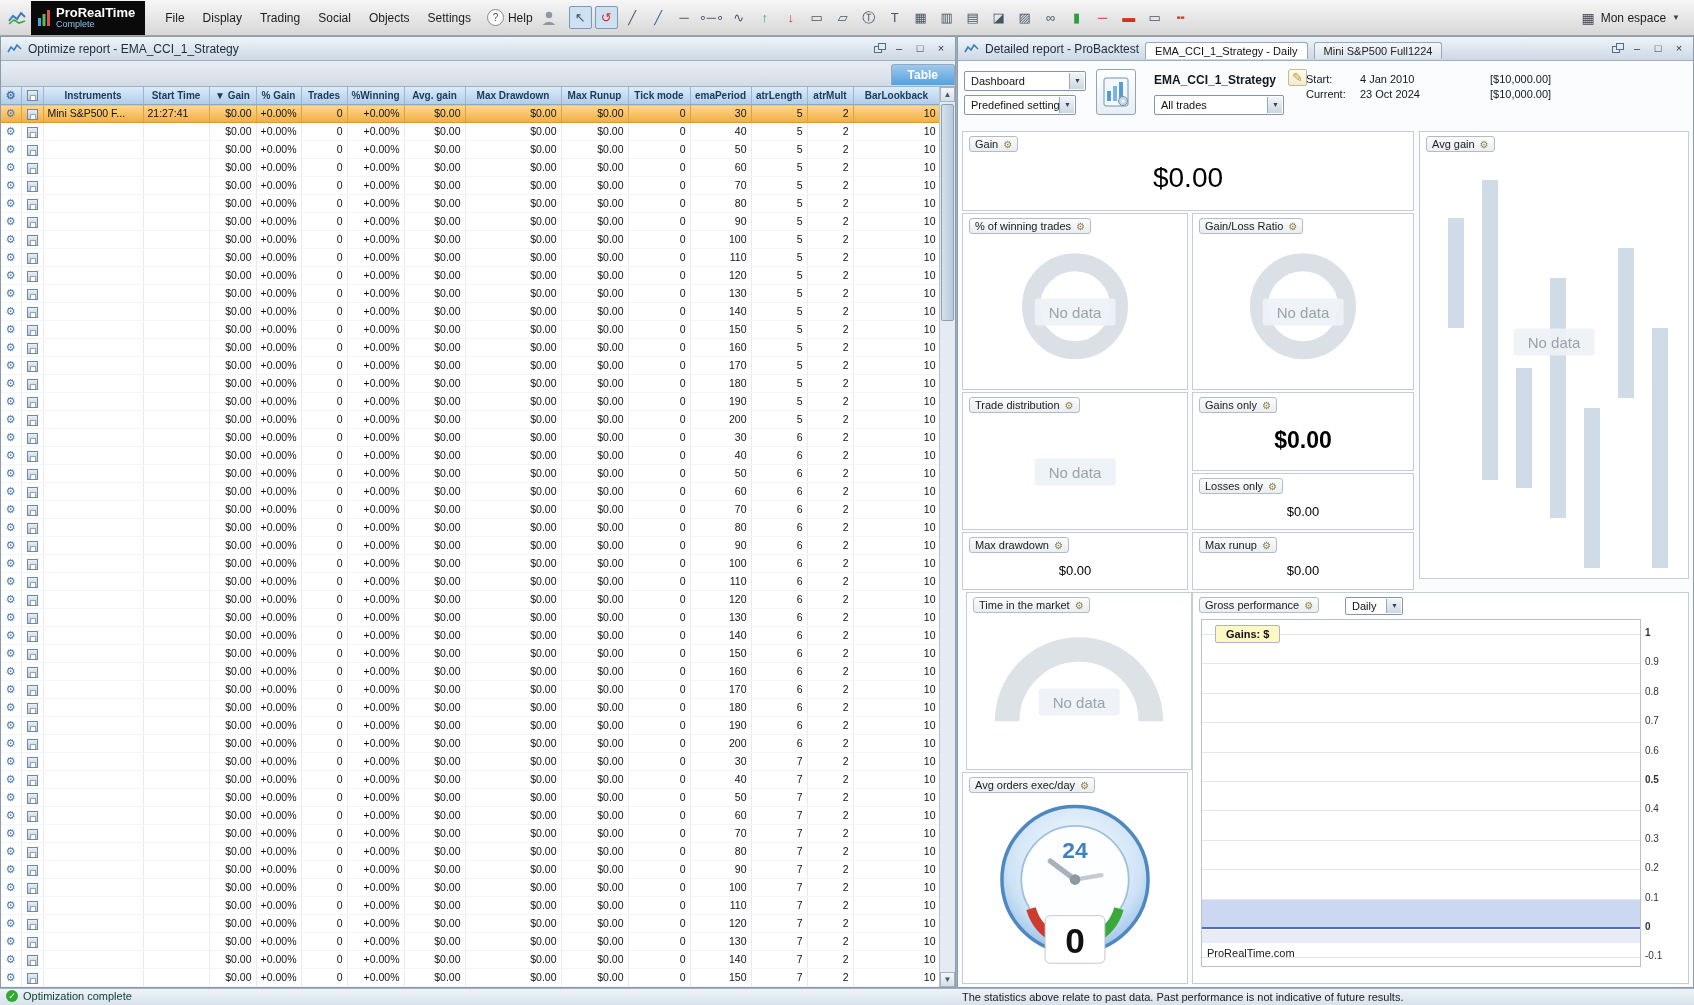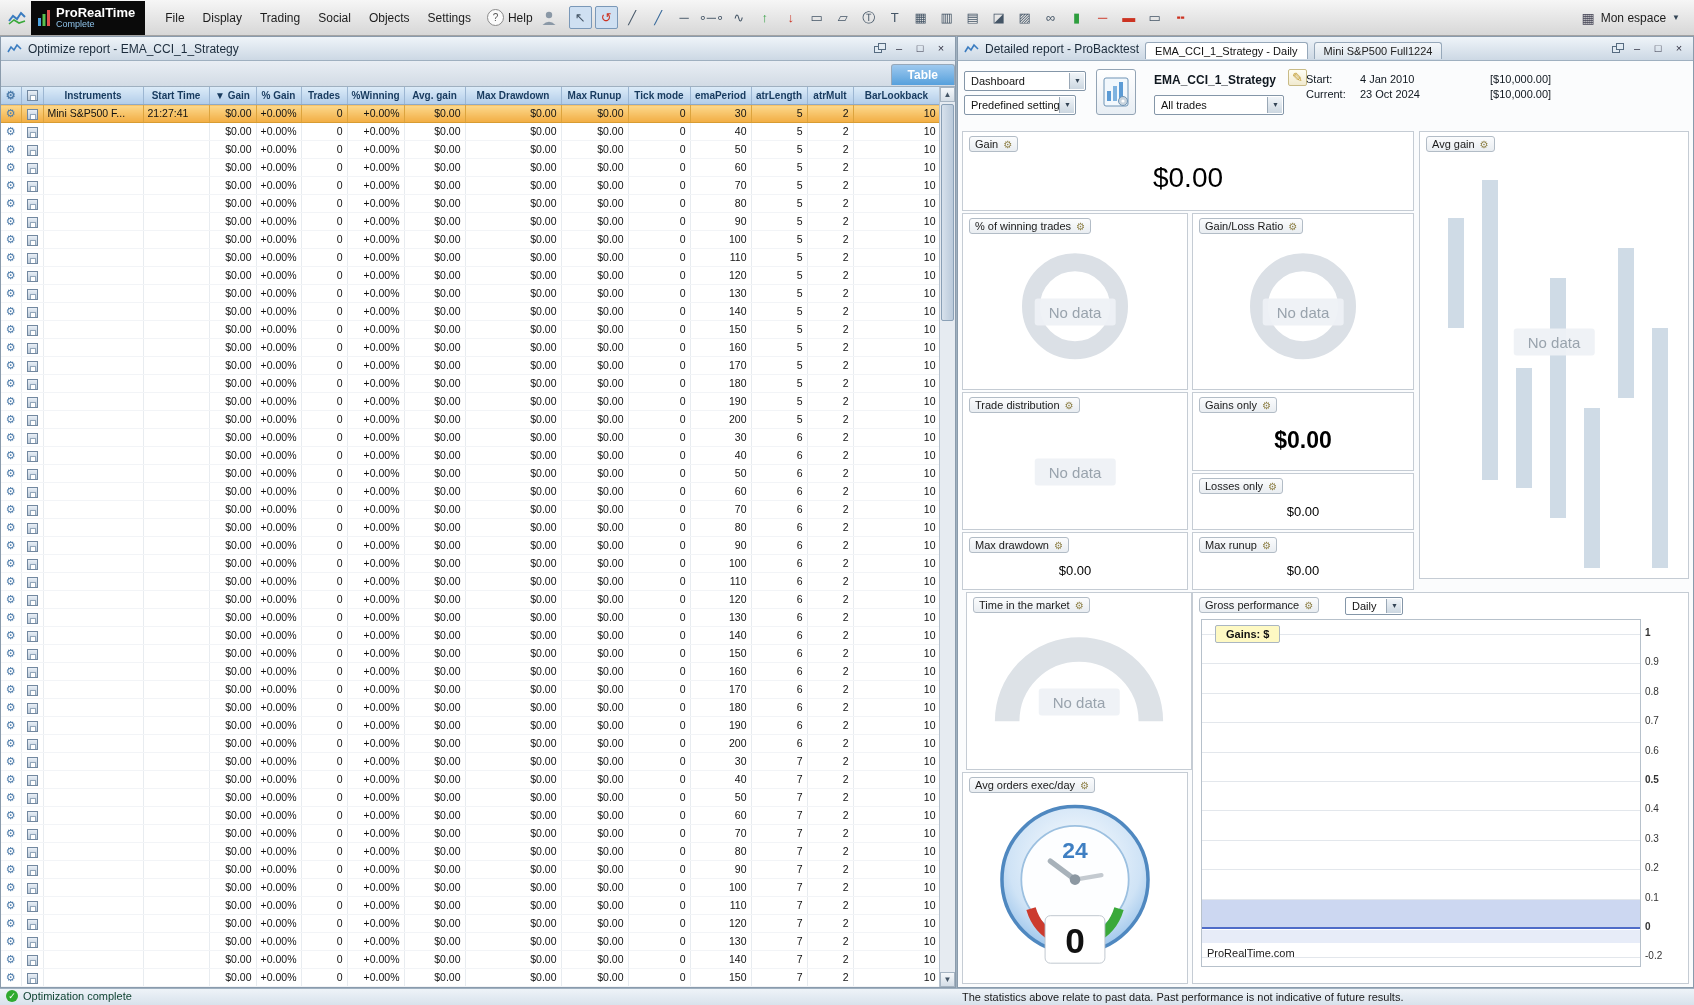--- a/index.html
+++ b/index.html
@@ -1321,21 +1321,21 @@
         <div class="ytick" style="top: 63.4px;">0.9</div>
         <div class="ytick" style="top: 92.8px;">0.8</div>
         <div class="ytick" style="top: 122.2px;">0.7</div>
         <div class="ytick" style="top: 151.6px;">0.6</div>
         <div class="ytick bold" style="top: 181px;">0.5</div>
         <div class="ytick" style="top: 210.4px;">0.4</div>
         <div class="ytick" style="top: 239.8px;">0.3</div>
         <div class="ytick" style="top: 269.2px;">0.2</div>
         <div class="ytick" style="top: 298.6px;">0.1</div>
         <div class="ytick bold" style="top: 328px;">0</div>
-        <div class="ytick" style="top: 357.4px;">-0.2</div>
+        <div class="ytick" style="top: 357.4px;">-0.1</div>
       </div>
 
     <div class="card card-avgorders">
       <span class="chip">
           <span>Avg orders exec/day</span>
           <span class="wrench">⚙</span>
         </span>
       <div style="position:absolute;left:50%;top:54%;transform:translate(-50%,-50%);">
         <svg width="176" height="176" viewBox="0 0 200 200">
           <defs>

